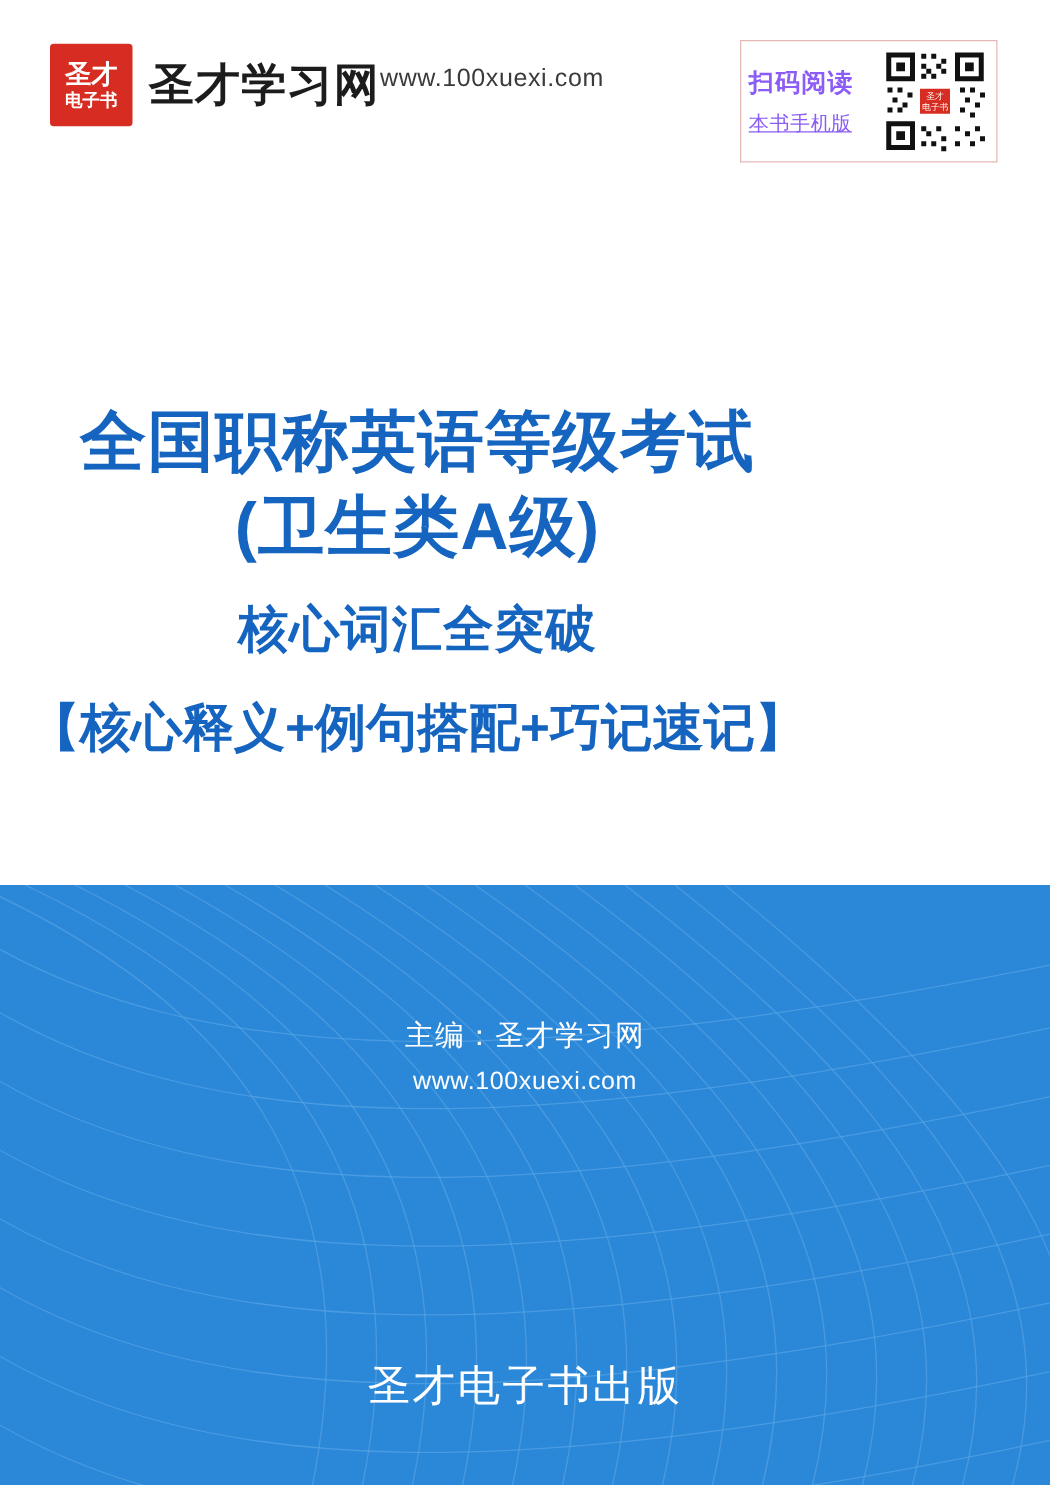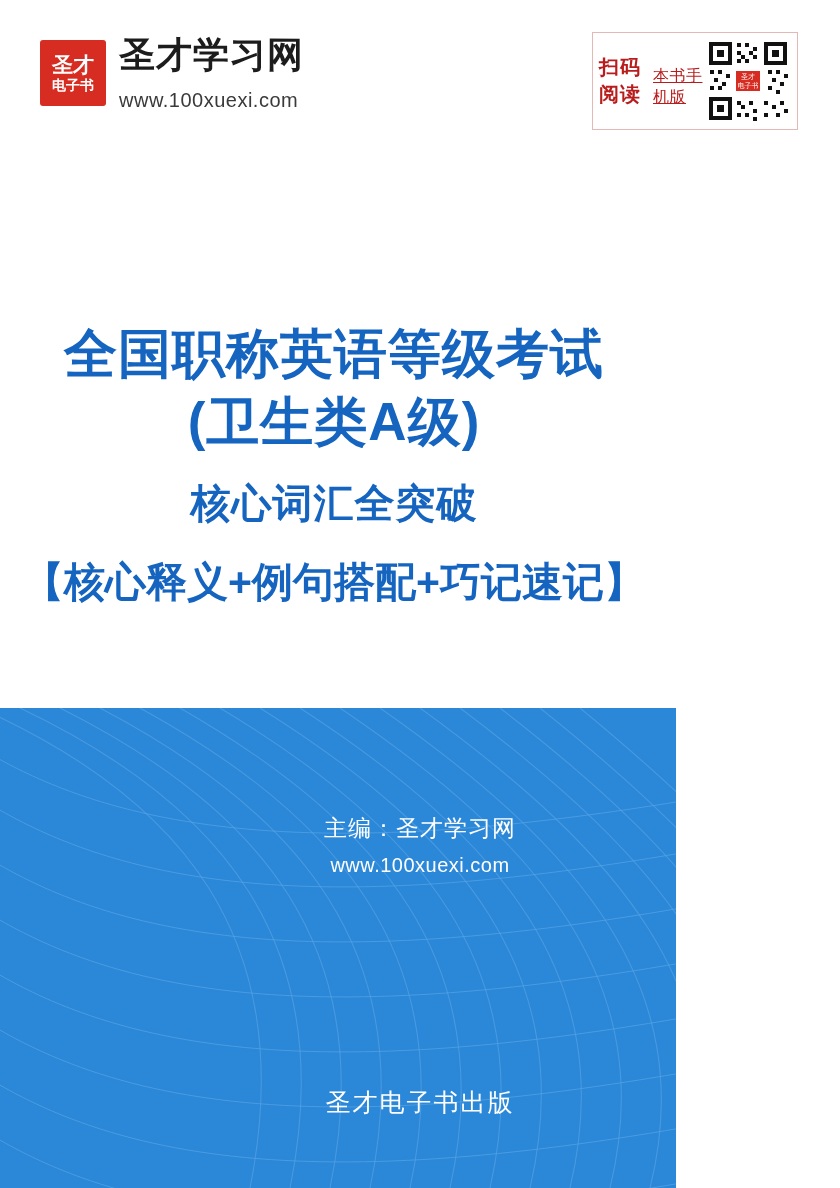--- a/index.html
+++ b/index.html
@@ -47,23 +47,22 @@
   }
   .logo-mark .lm2 {
     font-size: 14px;
     font-weight: bold;
     letter-spacing: 0px;
     margin-top: 2px;
   }
   .logo-text {
     margin-left: 13px;
     display: flex;
-    flex-direction: column;
+    flex-direction: row;
     justify-content: space-between;
-    gap: 10px;
   }
   .logo-title {
     font-size: 36px;
     font-weight: bold;
     color: #1c1c1c;
     letter-spacing: 1px;
     line-height: 1.1;
   }
   .logo-url {
     font-size: 20px;
@@ -81,24 +80,24 @@
     height: 98px;
     border: 1px solid #e4b9b5;
     box-sizing: border-box;
     display: flex;
     align-items: center;
     background: #fff;
   }
   .qr-label {
     flex: 1;
     display: flex;
-    flex-direction: row;
-    align-items: flex-end;
+    flex-direction: column;
+    align-items: flex-start;
     justify-content: center;
-    color: #b91c1c;
+    color: #8b5cf6;
     padding-left: 6px;
   }
   .qr-label .l1 {
     font-size: 20px;
     font-weight: bold;
     letter-spacing: 1px;
   }
   .qr-label .l2 {
     font-size: 16px;
     margin-top: 9px;
@@ -153,21 +152,21 @@
     margin-top: 24px;
     letter-spacing: 0px;
     color: #1565c0;
   }
 
   
   .blue-panel {
     position: absolute;
     left: 0;
     top: 708px;
-    width: 676px;
+    width: 840px;
     height: 480px;
     background: #2b87d8;
     overflow: hidden;
   }
   .blue-panel svg.waves {
     position: absolute;
     left: 0;
     top: 0;
     width: 840px;
     height: 480px;
@@ -189,21 +188,21 @@
     margin-top: 10px;
     letter-spacing: 0.5px;
   }
   .publisher {
     position: absolute;
     left: 0;
     top: 378px;
     width: 840px;
     text-align: center;
     color: #ffffff;
-    font-size: 25px;
+    font-size: 34px;
     letter-spacing: 2px;
   }
 </style>
 </head>
 <body>
 
 <div class="page">
 
   <div class="logo-block">
     <div class="logo-mark">

